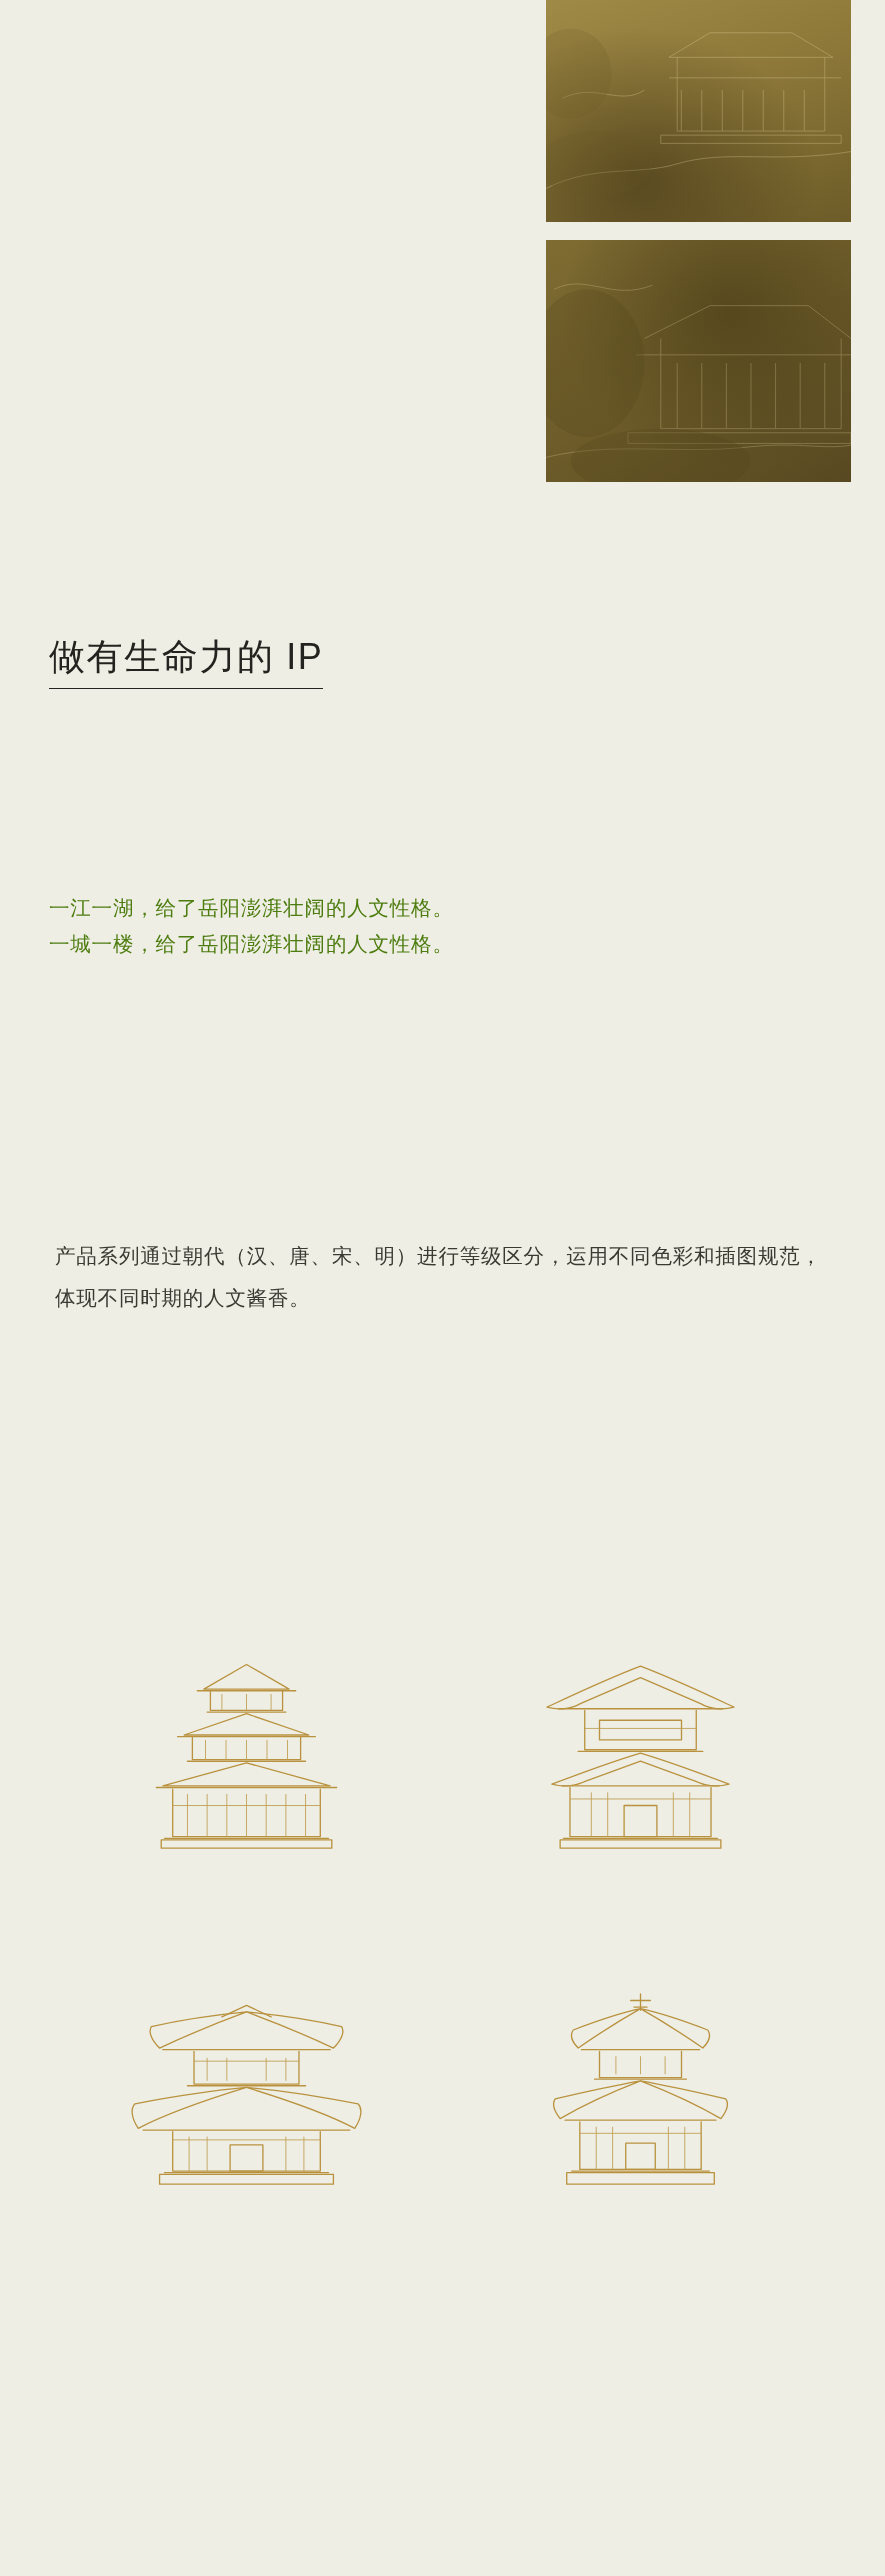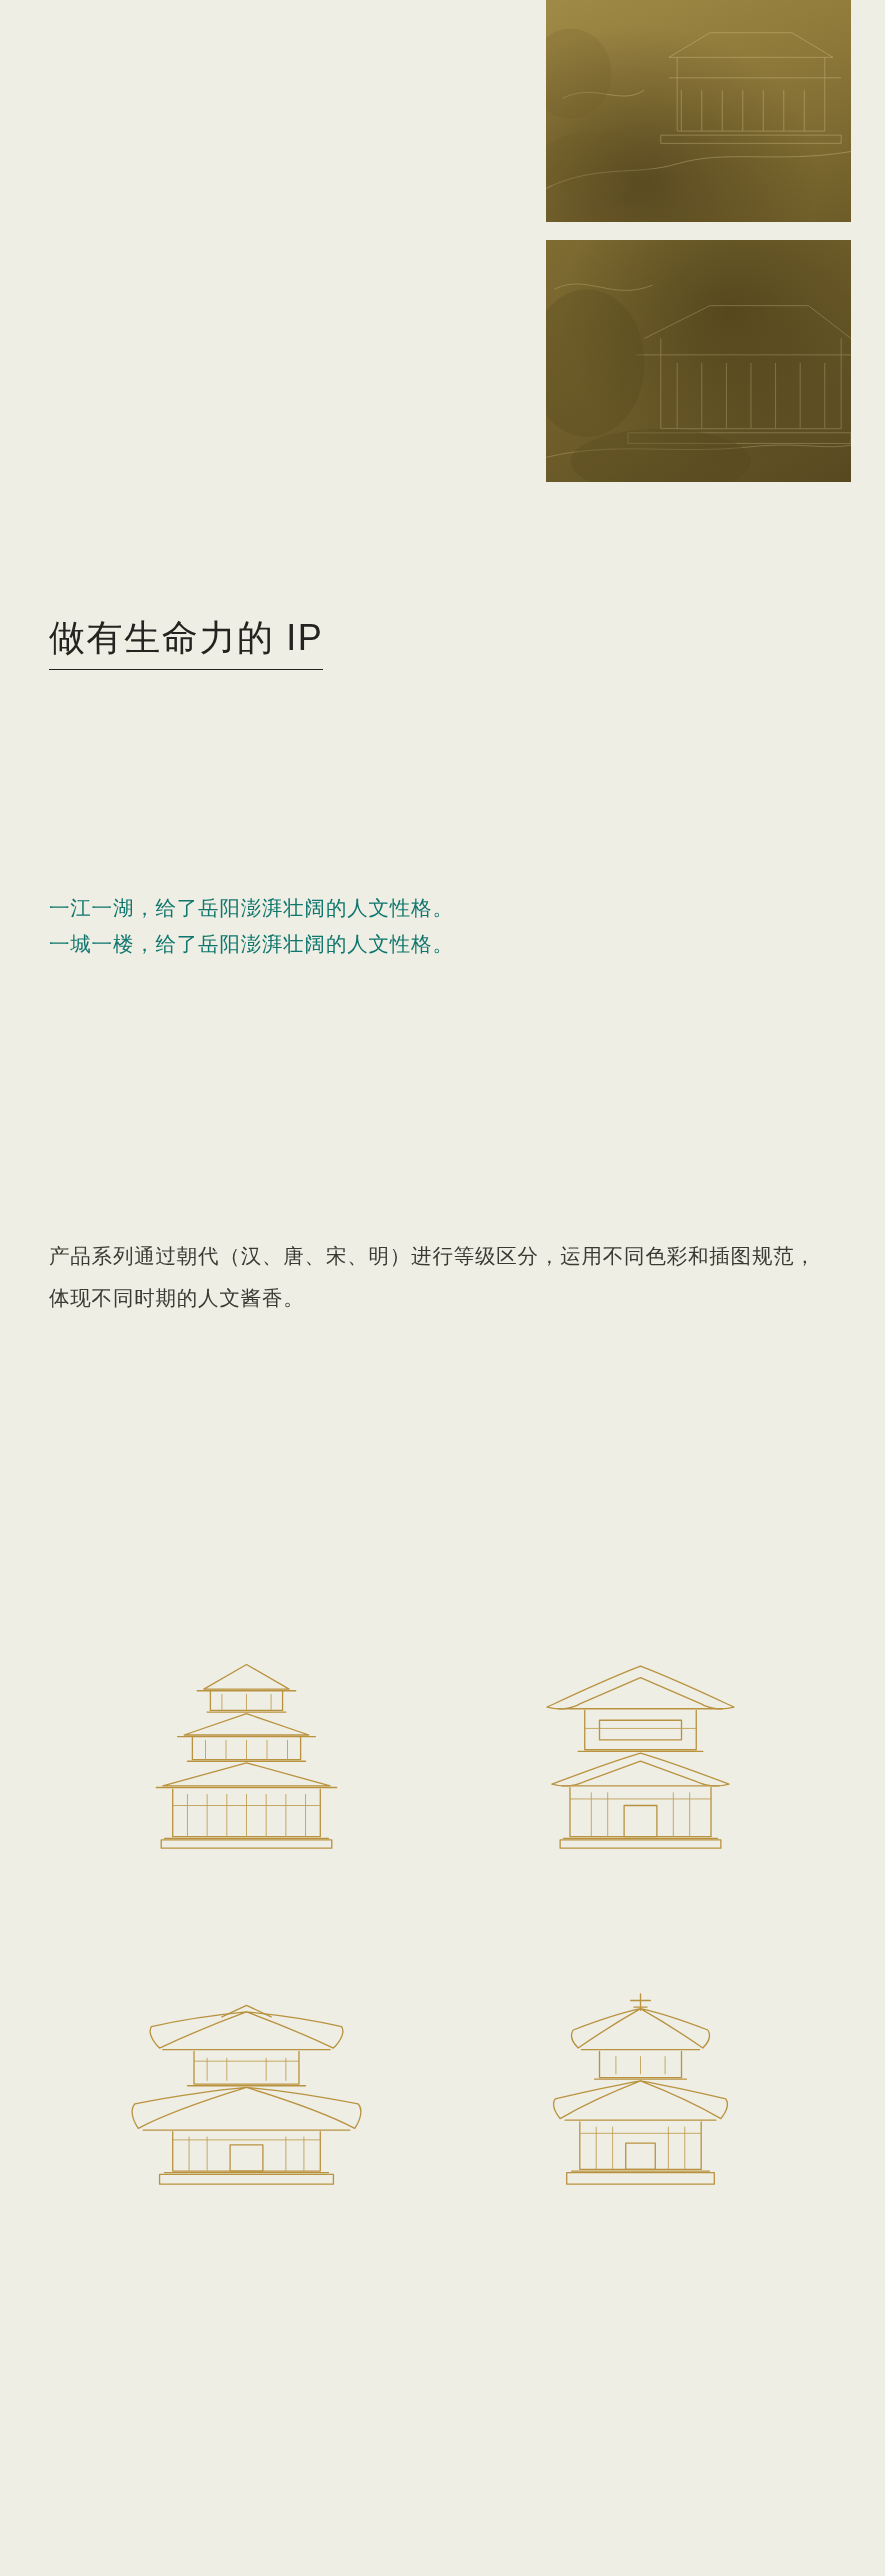--- a/index.html
+++ b/index.html
@@ -54,21 +54,21 @@
     inset: 0;
     width: 100%;
     height: 100%;
     opacity: 0.55;
   }
 
   
   .headline {
     position: absolute;
     left: 49px;
-    top: 612px;
+    top: 631px;
     width: 738px;
   }
   .headline .line {
     font-size: 36px;
     line-height: 1.45;
     letter-spacing: 1.6px;
     font-weight: 400;
     color: #23231f;
     display: inline-block;
     border-bottom: 1.6px solid #23231f;
@@ -79,28 +79,28 @@
 
   
   .lead {
     position: absolute;
     left: 49px;
     top: 890px;
     width: 722px;
     font-size: 20.5px;
     line-height: 1.78;
     letter-spacing: 0.8px;
-    color: #0f766e;
+    color: #4d7c0f;
   }
   .lead div { white-space: nowrap; }
 
   
   .body-copy {
     position: absolute;
-    left: 49px;
+    left: 55px;
     top: 1235px;
     width: 779px;
     font-size: 20.5px;
     line-height: 2.05;
     letter-spacing: 0.8px;
     color: #3a3a33;
   }
 
   
   .illus-grid {

